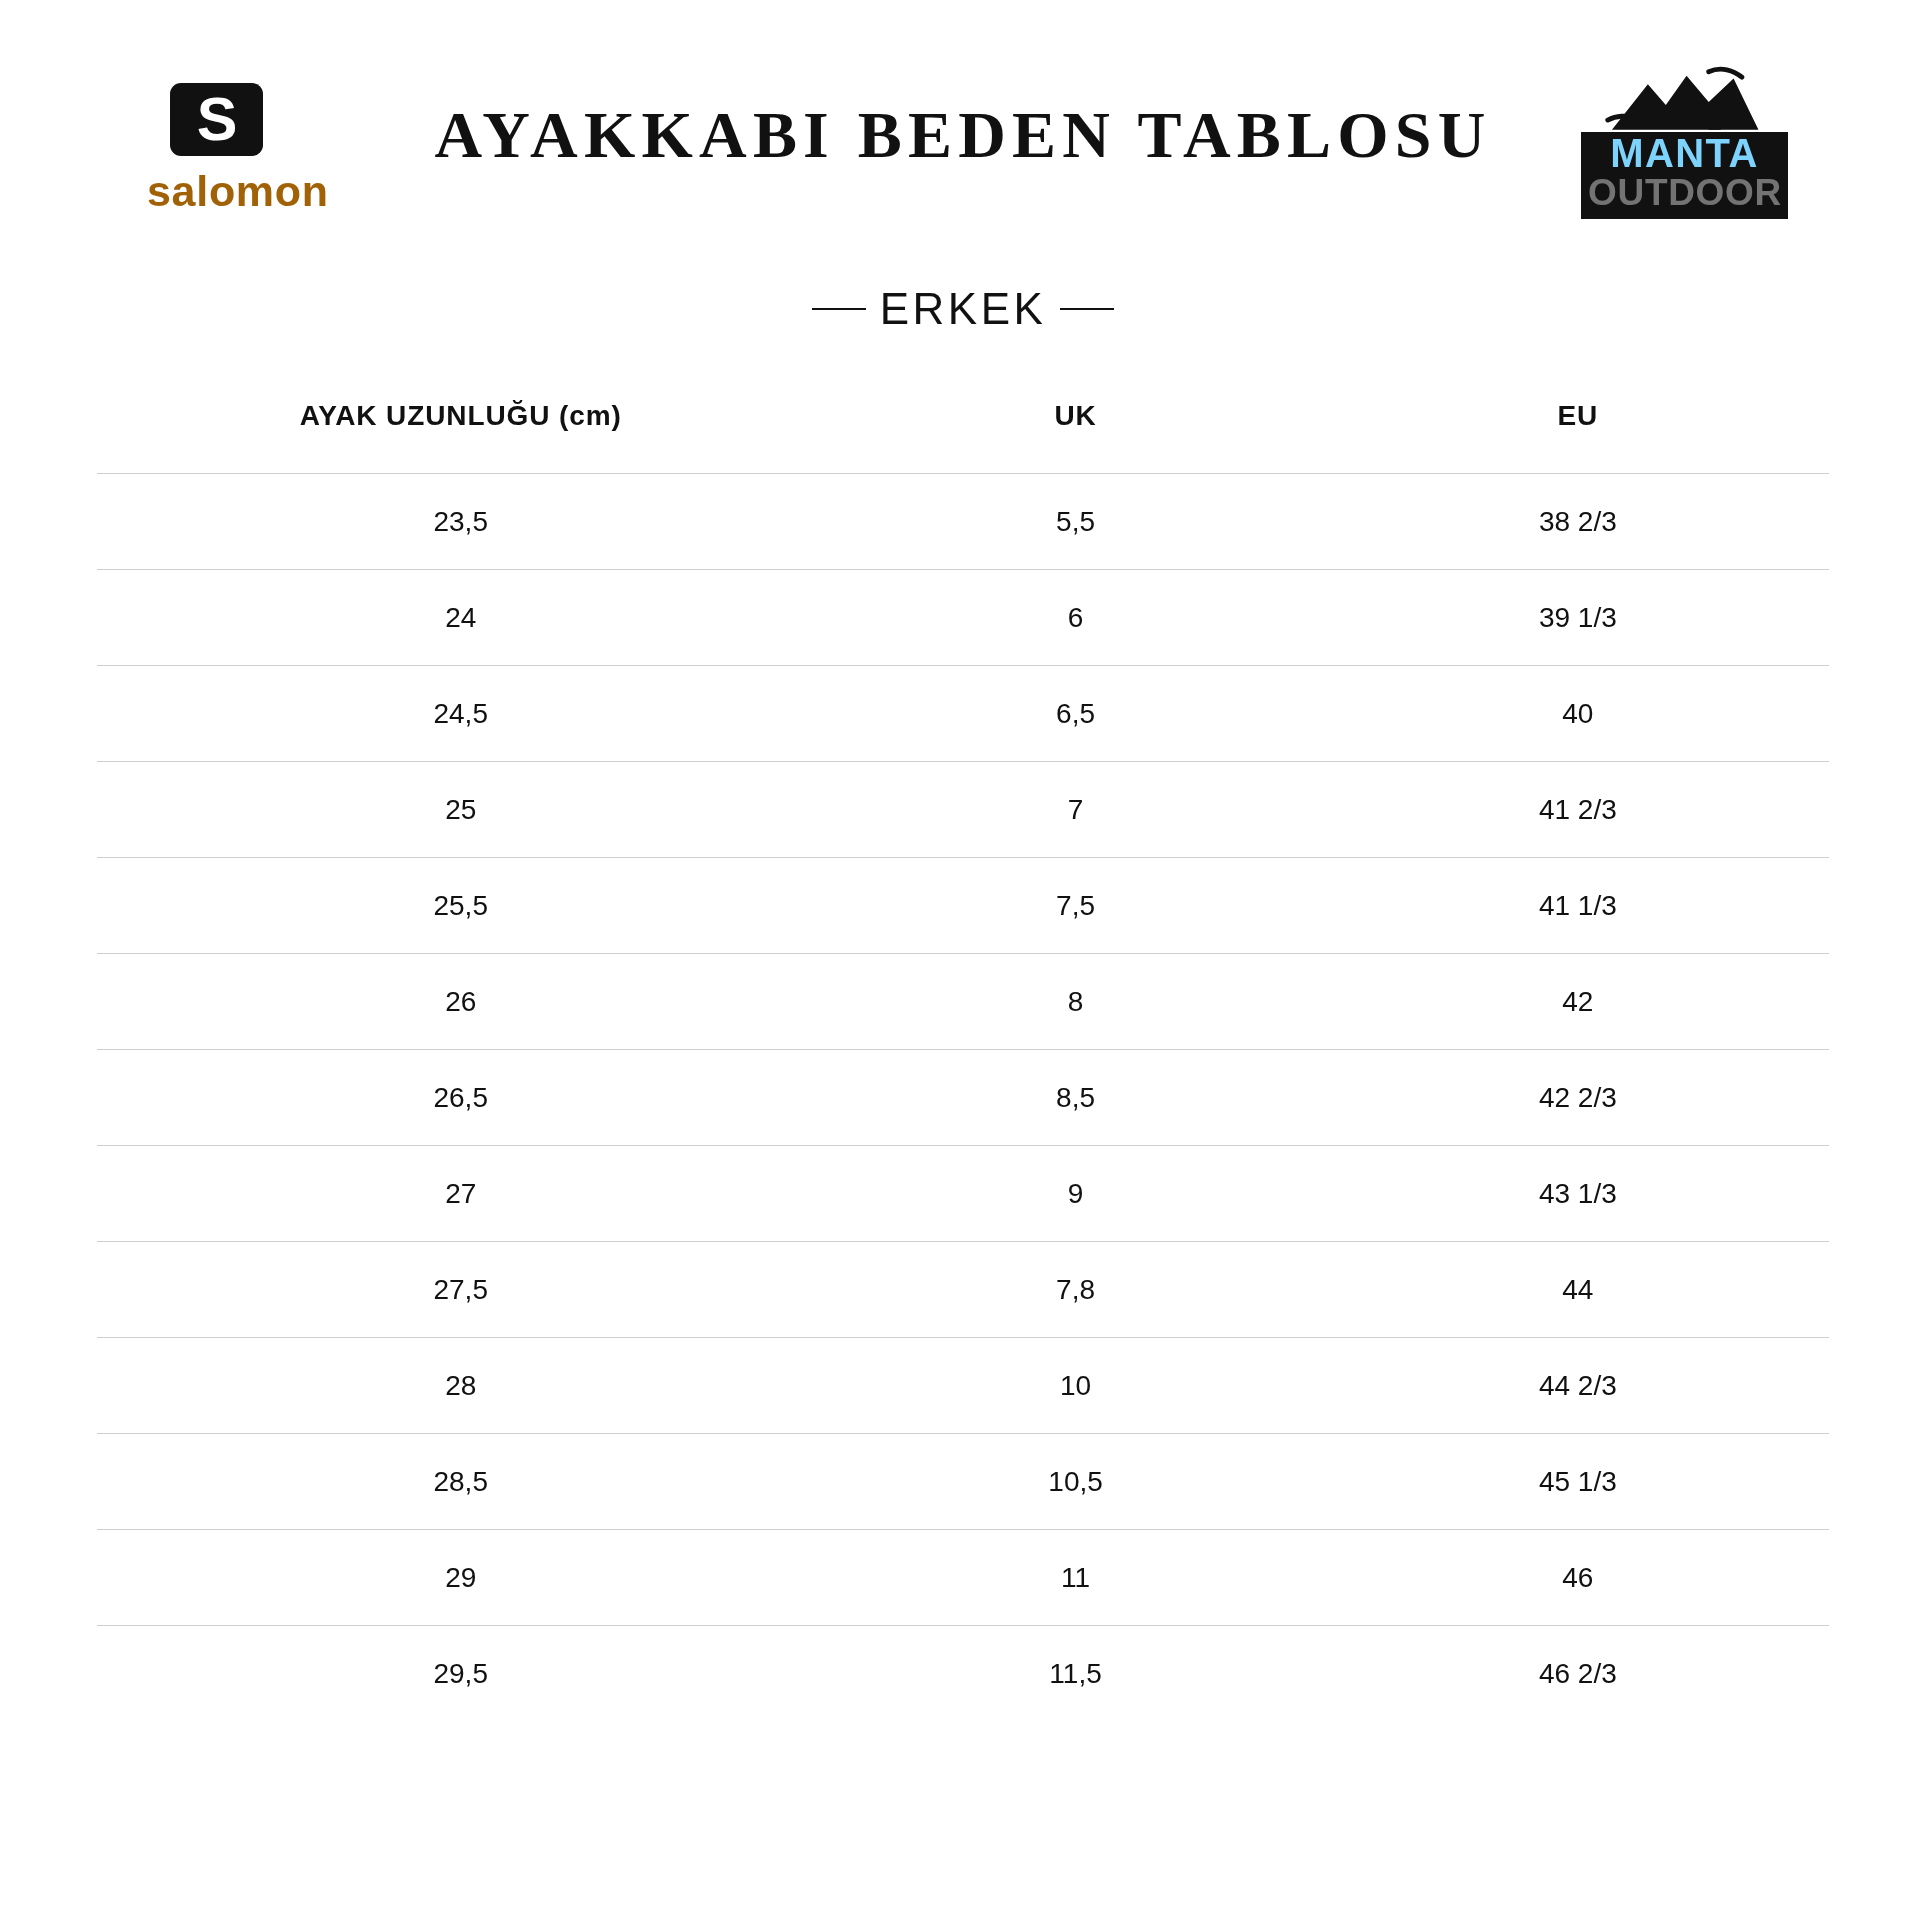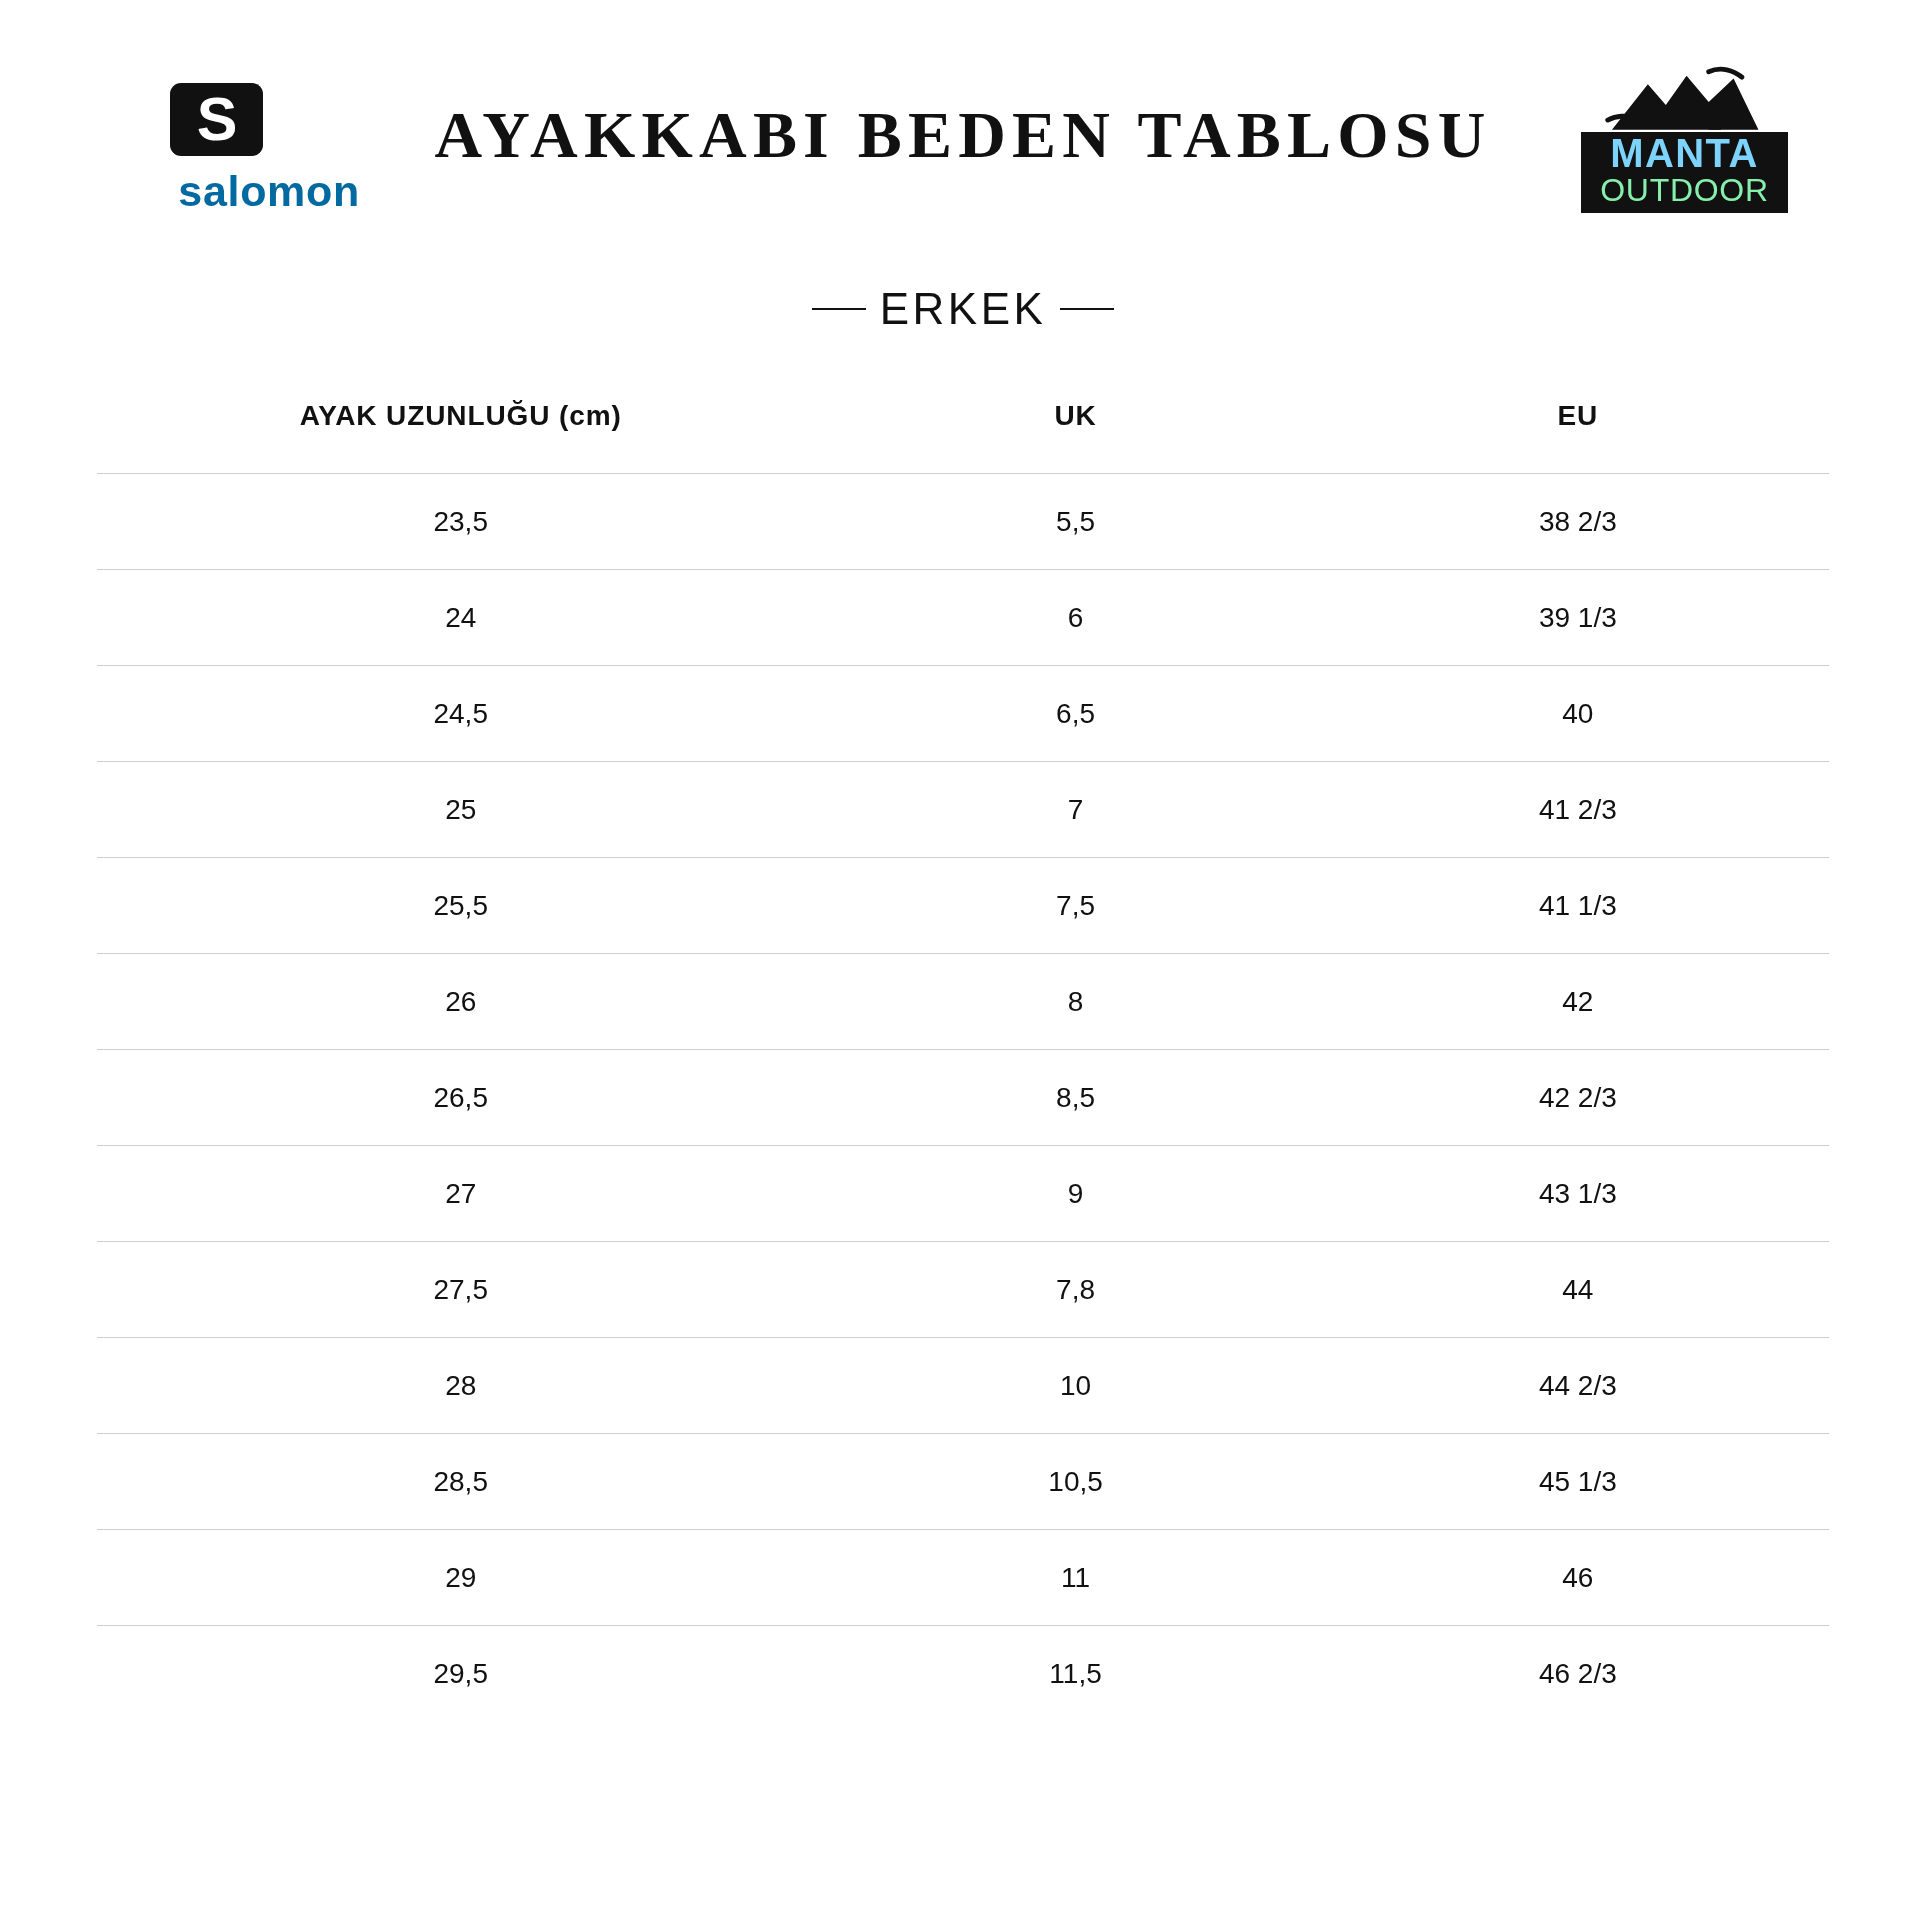--- a/index.html
+++ b/index.html
@@ -55,23 +55,22 @@
     font-weight: 700;
     font-family: "Liberation Sans", sans-serif;
     letter-spacing: -1.4px;
   }
   .brand-word {
     margin-top: 11px;
     margin-left: 15px;
     font-size: 43px;
     font-weight: 700;
     letter-spacing: 0.7px;
-    color: #0369a1;
-    font-family: "Liberation Sans", sans-serif;
-    text-align: right;
+    color: #a16207;
+    font-family: "Liberation Sans", sans-serif;
   }
 
   .main-title {
     font-size: 66px;
     font-weight: 700;
     letter-spacing: 6.2px;
     text-align: center;
     color: #111111;
     margin: 8px;
     font-family: Liberation Serif, serif;
@@ -90,23 +89,23 @@
     color: #7dd3fc;
     font-size: 40px;
     font-weight: 700;
     letter-spacing: 1.4px;
     padding: 1.4px 7px 4.1px 7px;
     line-height: 1.02;
     font-family: "Liberation Sans", sans-serif;
   }
   .partner-sub {
     background: #111111;
-    color: #86efac;
-    font-size: 32px;
-    font-weight: 400;
+    color: #737373;
+    font-size: 37px;
+    font-weight: 700;
     letter-spacing: 0.7px;
     padding: 0 7px 5.5px 7px;
     line-height: 1.05;
     margin-top: -4.1px;
     font-family: "Liberation Sans", sans-serif;
   }
 
   
   .section-label {
     display: flex;

